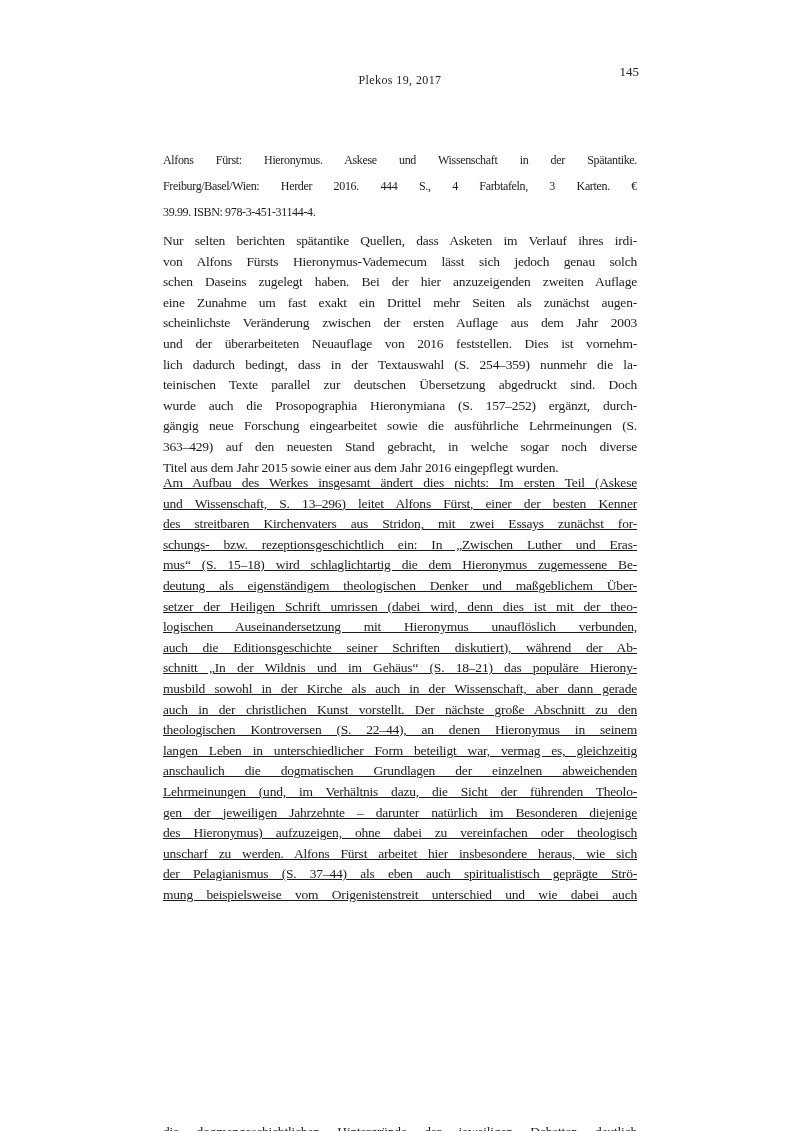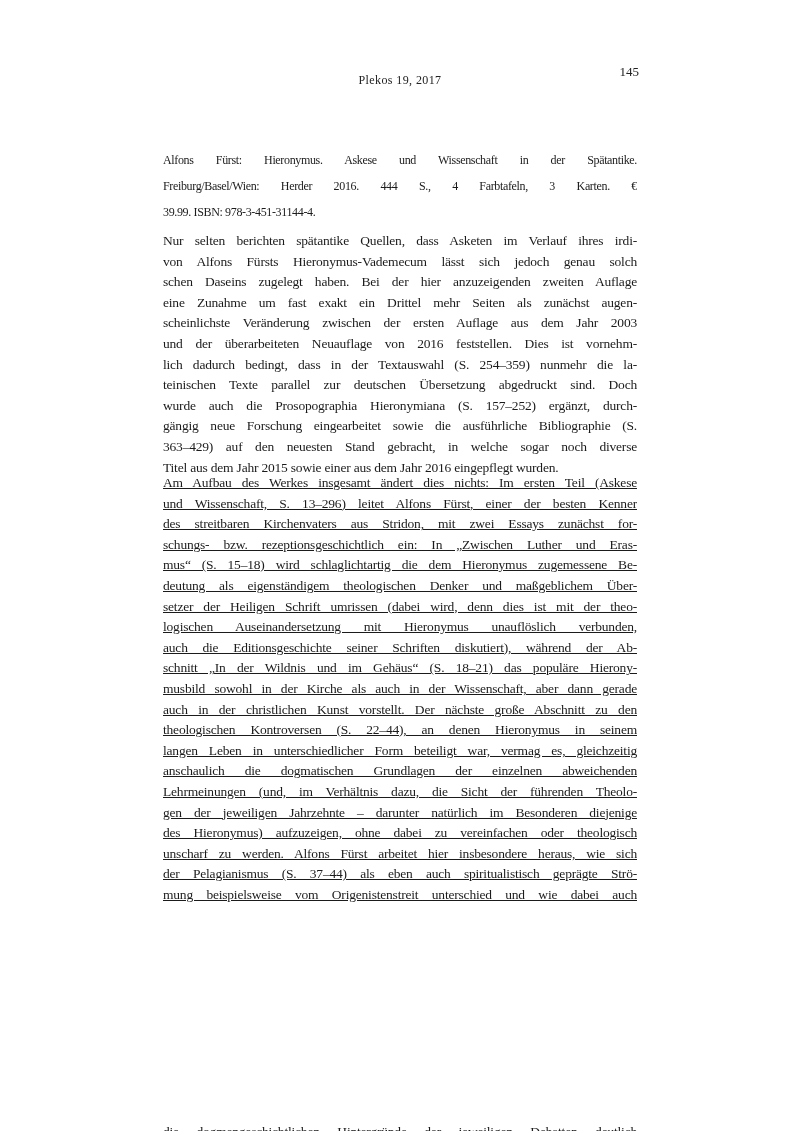--- a/index.html
+++ b/index.html
@@ -113,21 +113,21 @@
       <div class="line">scheinlichste Veränderung zwischen der ersten Auflage aus dem Jahr 2003</div>
 
       <div class="line">und der überarbeiteten Neuauflage von 2016 feststellen. Dies ist vornehm-</div>
 
       <div class="line">lich dadurch bedingt, dass in der Textauswahl (S. 254–359) nunmehr die la-</div>
 
       <div class="line">teinischen Texte parallel zur deutschen Übersetzung abgedruckt sind. Doch</div>
 
       <div class="line">wurde auch die Prosopographia Hieronymiana (S. 157–252) ergänzt, durch-</div>
 
-      <div class="line">gängig neue Forschung eingearbeitet sowie die ausführliche Bibliographie (S.</div>
+      <div class="line">gängig neue Forschung eingearbeitet sowie die ausführliche Lehrmeinungen (S.</div>
 
       <div class="line">363–429) auf den neuesten Stand gebracht, in welche sogar noch diverse</div>
 
       <div class="line">Titel aus dem Jahr 2015 sowie einer aus dem Jahr 2016 eingepflegt wurden.</div>
     </div>
 
   <div class="para para-2">
 
       <div class="line">Am Aufbau des Werkes insgesamt ändert dies nichts: Im ersten Teil (Askese</div>
 

